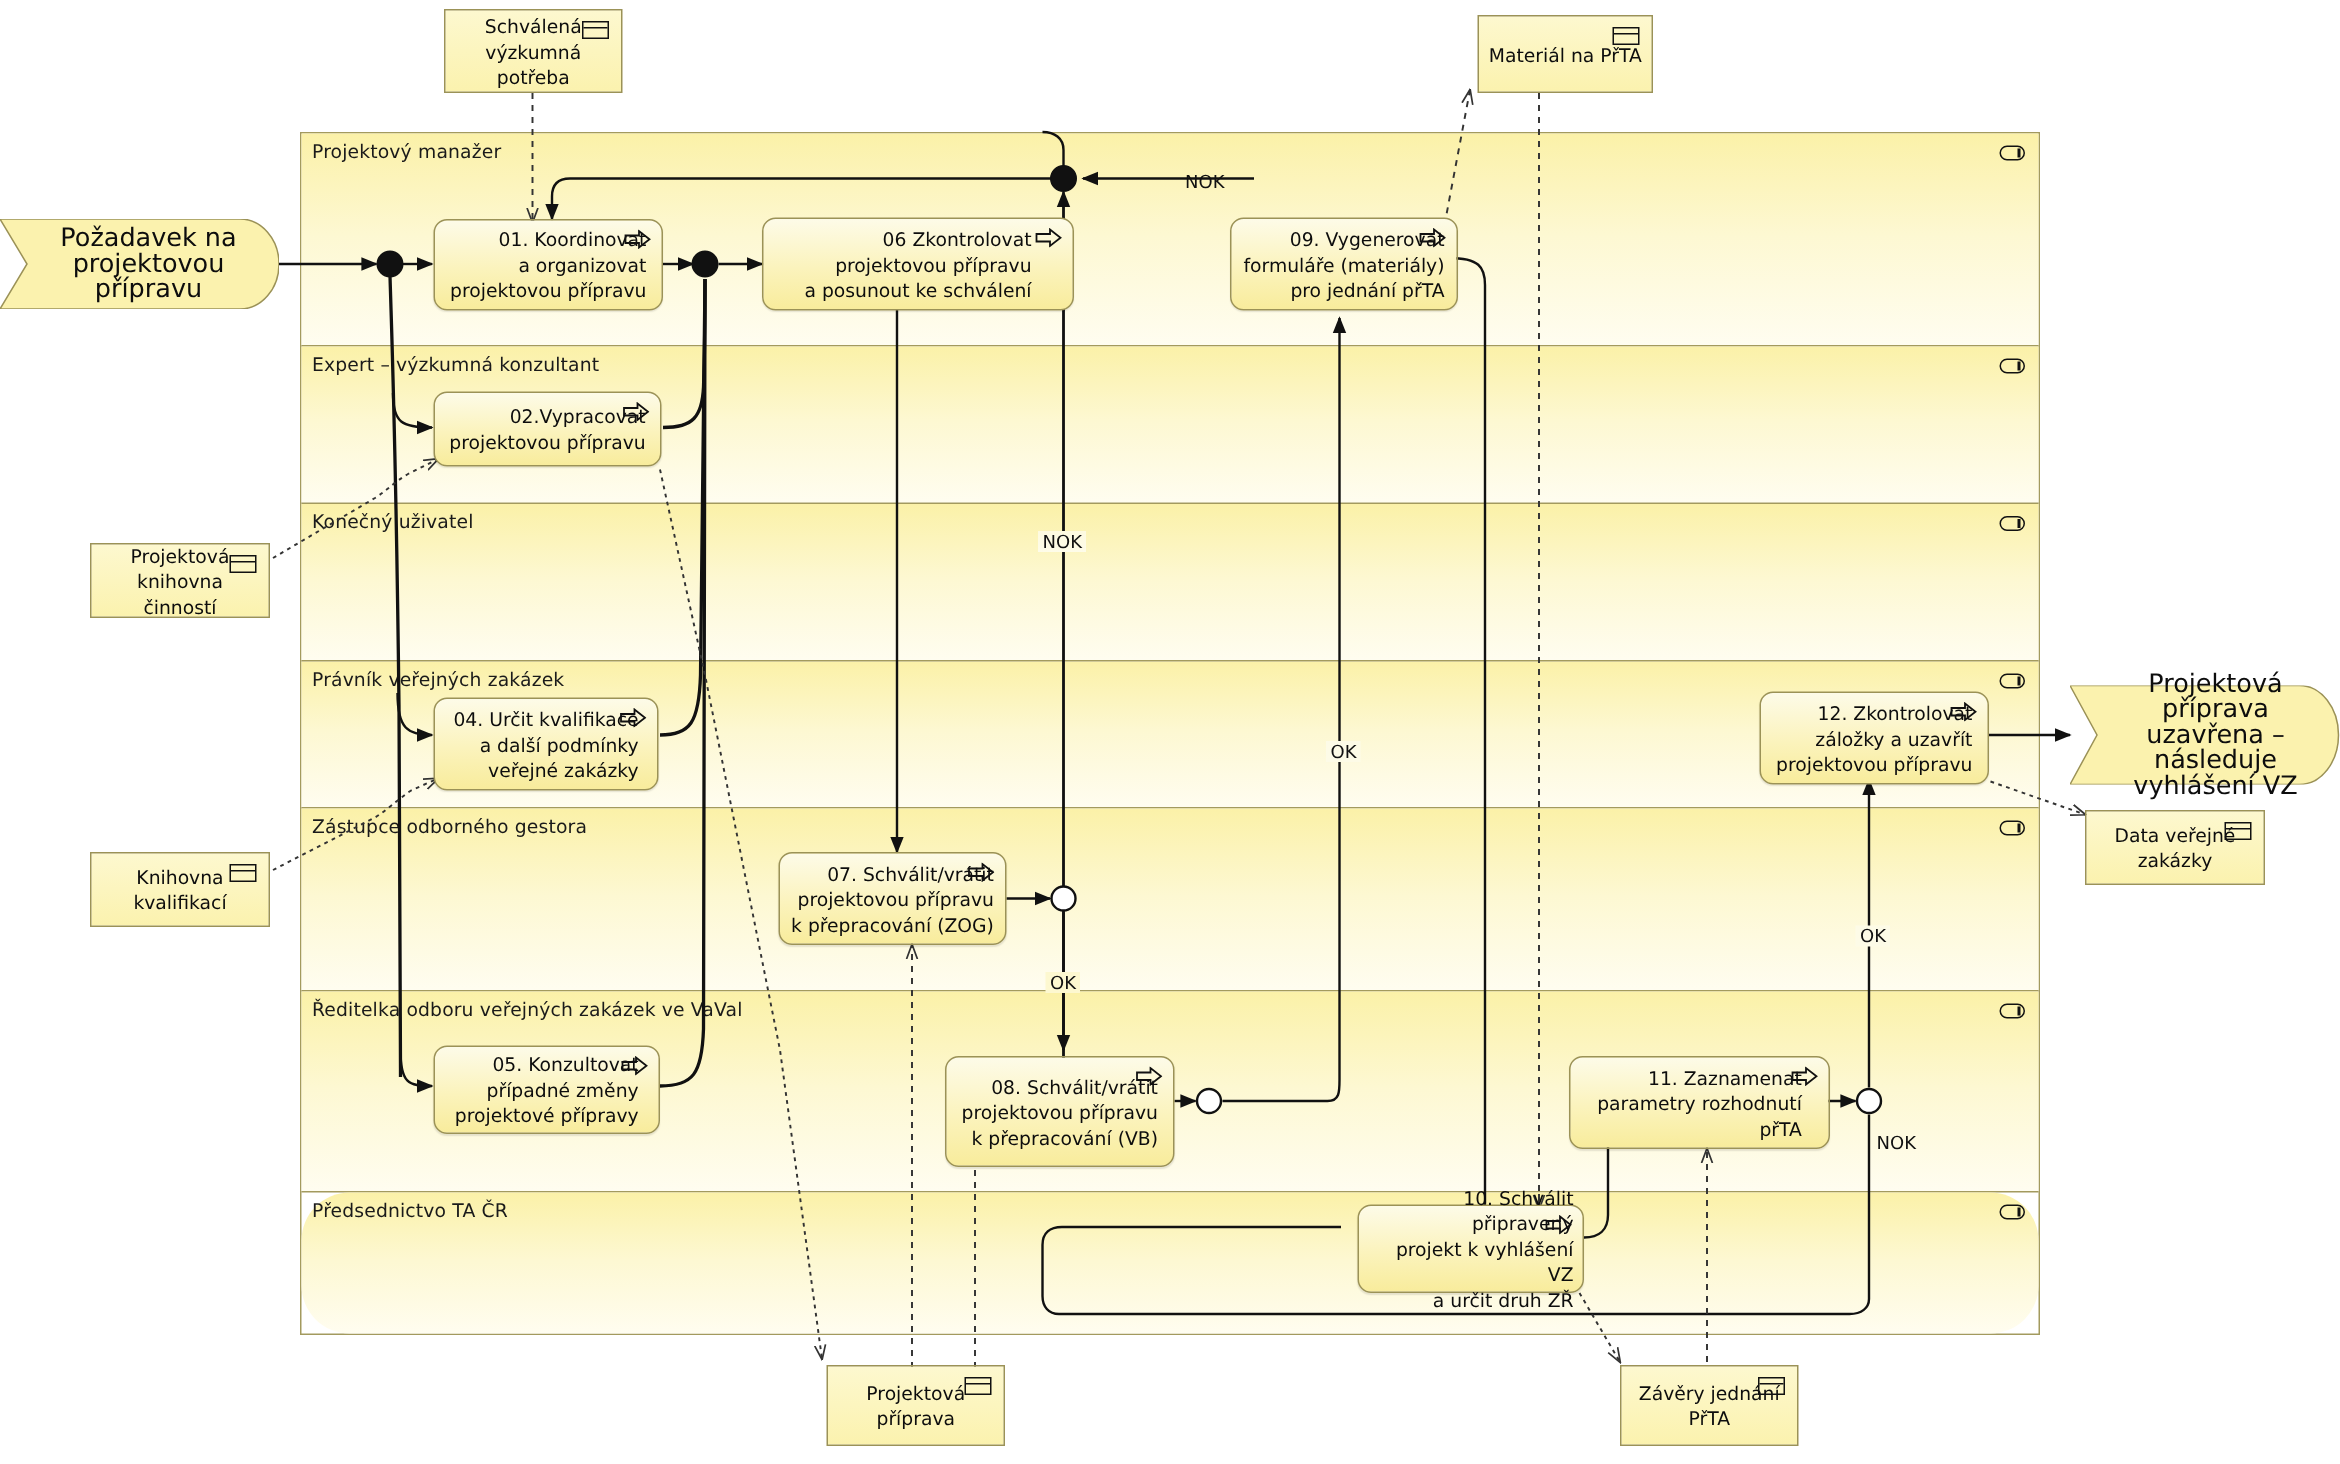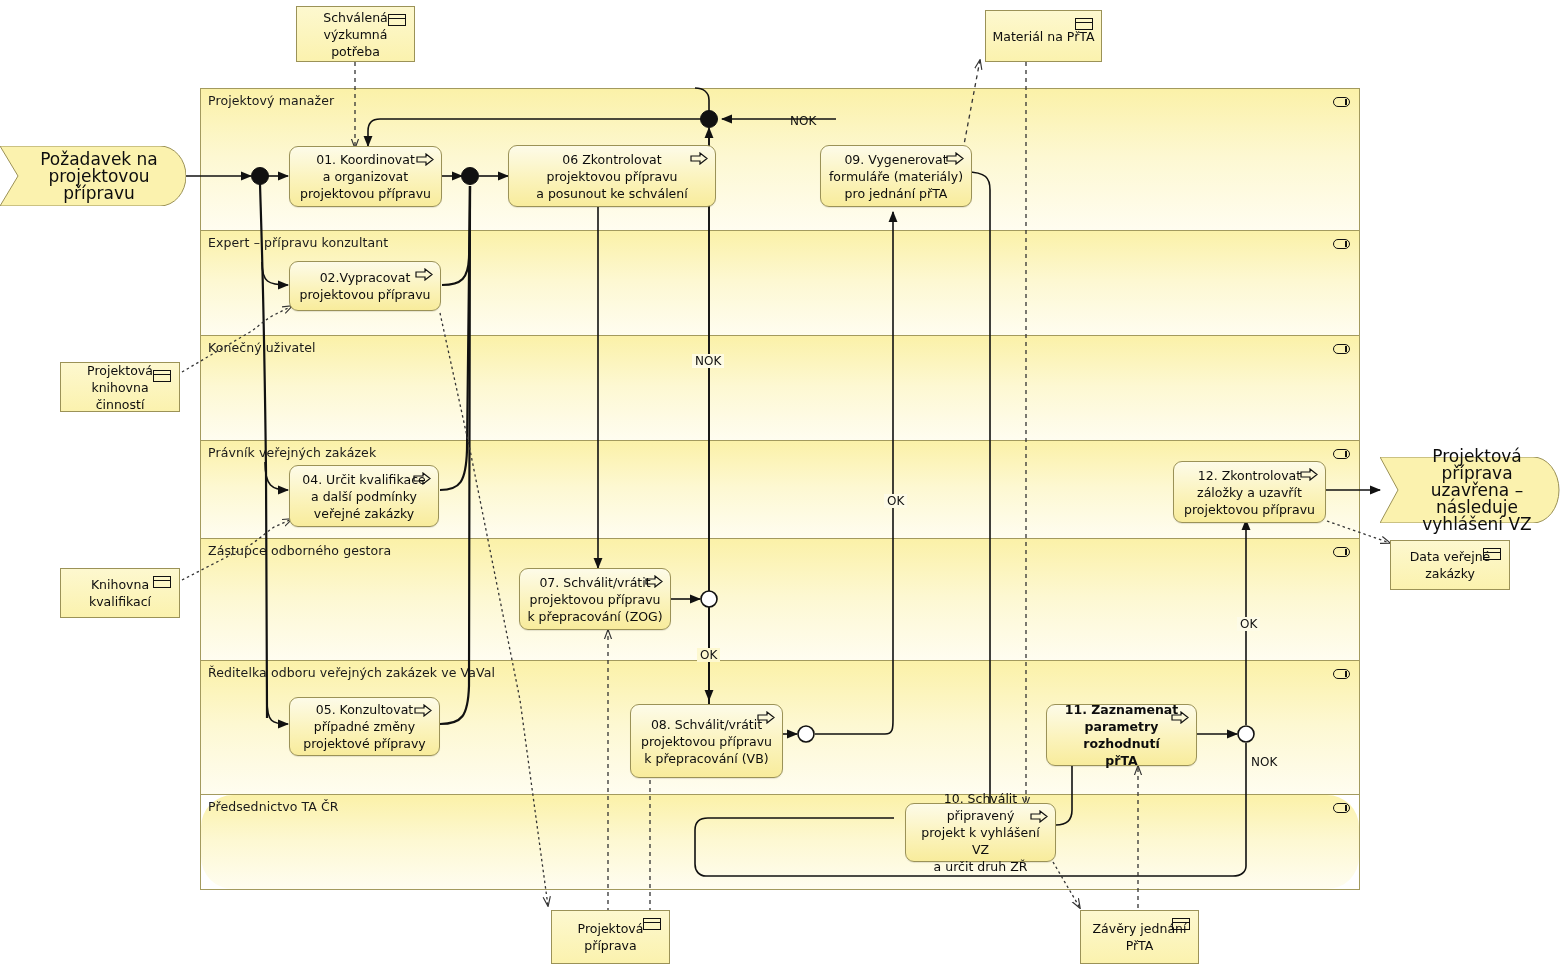--- a/index.html
+++ b/index.html
@@ -56,21 +56,21 @@
   
   .task{
     position:absolute;
     box-sizing:border-box;
     border:1px solid #9b9257;
     border-radius:9px;
     background:linear-gradient(to bottom,#fdfbe8 0%,#fbf3bc 55%,#f8ec9c 100%);
     display:flex;
     align-items:center;
     justify-content:center;
-    text-align:center;
+    text-align:right;
     font-size:12.5px;
     line-height:17px;
     color:#0d0d0d;
     padding:3px 6px;
     box-shadow:0 1px 1px rgba(0,0,0,.10);
   }
   .task .tarrow{
     position:absolute;
     right:7px; top:6px;
     width:18px; height:13px;
@@ -136,21 +136,21 @@
 <body>
 
 <div id="stage">
 
   <div id="pool">
     <div class="lane" style="top:0px;height:142px;">
       <span class="lane-title">Projektový manažer</span>
       <span class="lane-icon"></span>
     </div>
     <div class="lane" style="top:142px;height:105px;">
-      <span class="lane-title">Expert – přípravu konzultant</span>
+      <span class="lane-title">Expert – výzkumná konzultant</span>
       <span class="lane-icon"></span>
     </div>
     <div class="lane" style="top:352px;height:98px;">
       <span class="lane-title">Právník veřejných zakázek</span>
       <span class="lane-icon"></span>
     </div>
     <div class="lane" style="top:247px;height:105px;">
       <span class="lane-title">Konečný uživatel</span>
       <span class="lane-icon"></span>
     </div>
@@ -335,21 +335,21 @@
       </svg>
   </div>
 
   <div class="task" style="left:905px;top:803px;width:151px;height:59px;">
     <span class="ml">10. Schválit připravený<br>projekt k vyhlášení VZ<br>a určit druh ZŘ</span>
     <svg class="tarrow" viewBox="0 0 18 13">
         <path d="M1,4 L10,4 L10,1 L17,6.5 L10,12 L10,9 L1,9 Z" fill="none" stroke="#111" stroke-width="1.2"></path>
       </svg>
   </div>
 
-  <div class="task" style="left:1046px;top:704px;width:151px;height:62px;font-weight:bold;">
+  <div class="task" style="left:1046px;top:704px;width:174px;height:62px;">
     <span class="ml">11. Zaznamenat<br>parametry rozhodnutí<br>přTA</span>
     <svg class="tarrow" viewBox="0 0 18 13">
         <path d="M1,4 L10,4 L10,1 L17,6.5 L10,12 L10,9 L1,9 Z" fill="none" stroke="#111" stroke-width="1.2"></path>
       </svg>
   </div>
 
   <div class="task" style="left:1173px;top:461px;width:153px;height:62px;">
     <span class="ml">12. Zkontrolovat<br>záložky a uzavřít<br>projektovou přípravu</span>
     <svg class="tarrow" viewBox="0 0 18 13">
         <path d="M1,4 L10,4 L10,1 L17,6.5 L10,12 L10,9 L1,9 Z" fill="none" stroke="#111" stroke-width="1.2"></path>

